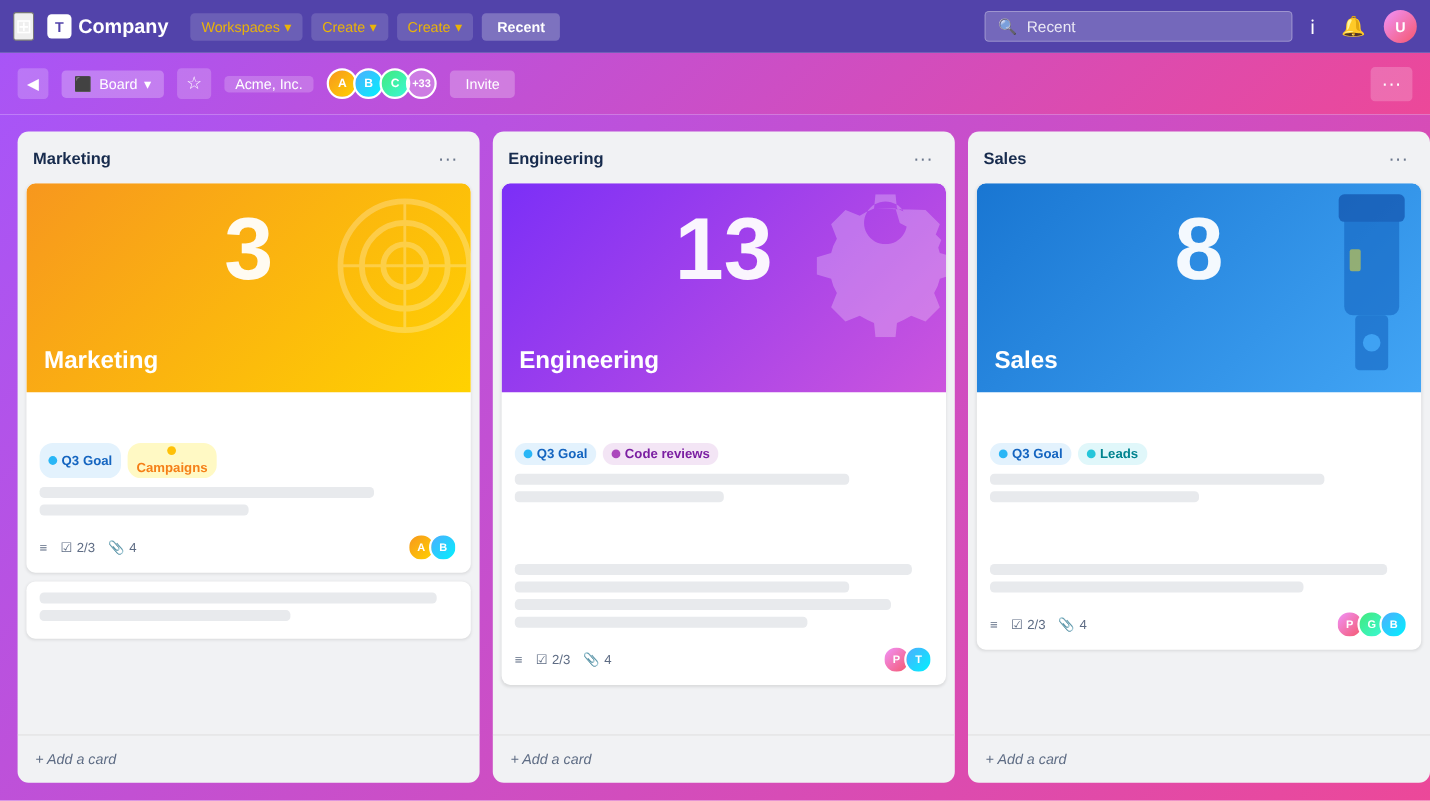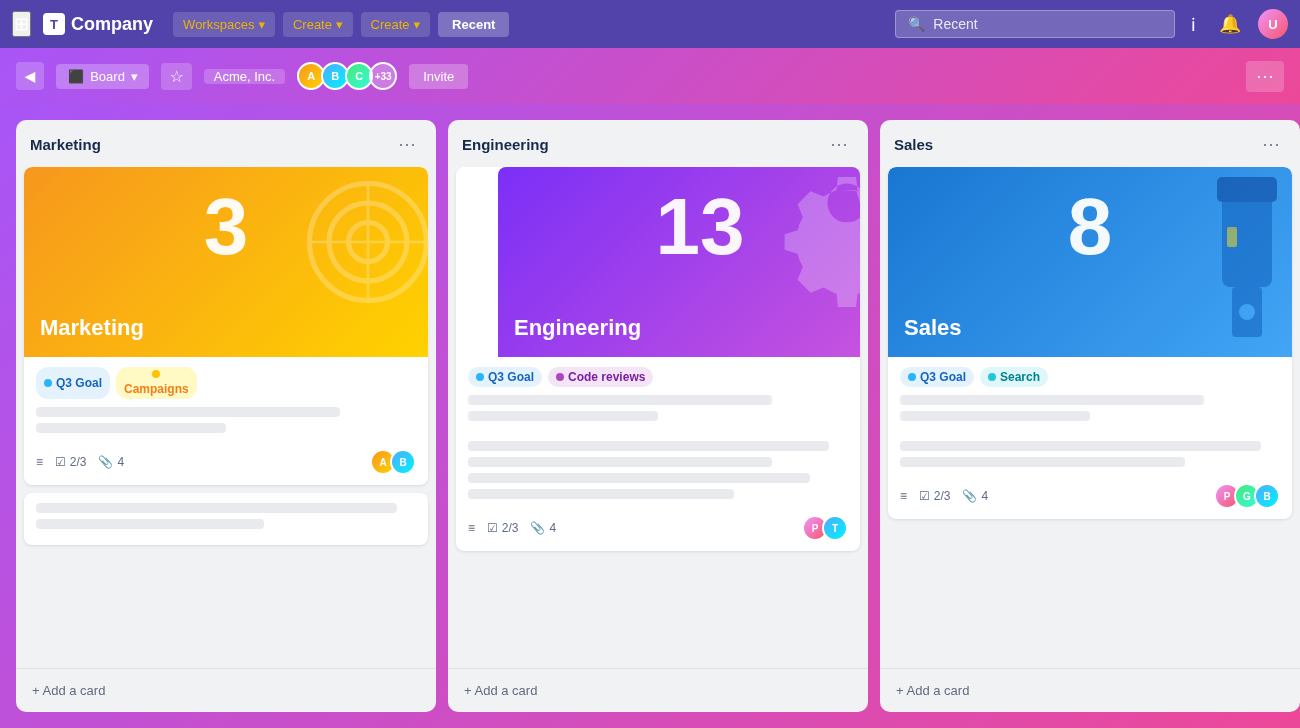--- a/index.html
+++ b/index.html
@@ -147,21 +147,21 @@
       flex: 1; overflow-y: auto; padding: 0 8px;
       scrollbar-width: thin;
     }
     .column-footer {
       padding: 8px 12px;
       border-top: 1px solid #e0e0e0;
     }
     .add-card-btn {
       background: none; border: none; color: #5E6C84;
       font-size: 13px; cursor: pointer; padding: 6px 4px;
-      display: flex; align-items: center; gap: 6px; width: 100%;
+      display: flex; align-items: center; gap: 6px; width: 100%; font-style: italic;
     }
 
     
     .card {
       background: #fff;
       border-radius: 8px;
       margin-bottom: 8px;
       box-shadow: 0 1px 3px rgba(0,0,0,0.1);
       overflow: hidden;
       cursor: pointer;
@@ -192,21 +192,21 @@
     .cover-big-number {
       position: absolute; top: 20px; left: 50%;
       transform: translateX(-50%);
       font-size: 80px; font-weight: 900; color: rgba(255,255,255,0.95);
       line-height: 1;
     }
     .cover-label {
       font-size: 22px; font-weight: 800; color: #fff;
       position: relative; z-index: 2;
     }
-    .card-body { padding: 10px 12px 4px; }
+    .card-body { padding: 10px 12px 4px; margin-top: 36px; }
     .tag-row { display: flex; gap: 6px; flex-wrap: wrap; margin-bottom: 8px; }
     .tag {
       display: flex; align-items: center; gap: 4px;
       padding: 3px 8px; border-radius: 12px;
       font-size: 12px; font-weight: 600;
     }
     .tag-blue { background: #E3F2FD; color: #1565C0; }
     .tag-yellow { background: #FFF9C4; color: #F57F17; flex-direction: column; }
     .tag-purple { background: #F3E5F5; color: #7B1FA2; }
     .tag-dot { width: 8px; height: 8px; border-radius: 50%; }
@@ -371,21 +371,21 @@
   </div>
 
   <div class="column">
     <div class="column-header">
       <span class="column-title">Engineering</span>
       <button class="column-menu-btn">···</button>
     </div>
     <div class="column-body">
 
       <div class="card">
-        <div class="card-cover cover-engineering" style="height:190px;margin-left:42px;">
+        <div class="card-cover cover-engineering" style="height:190px;">
           <div class="gear-overlay">
             <svg viewBox="0 0 100 100" fill="white" xmlns="http://www.w3.org/2000/svg">
               <path d="M50,35 a15,15 0 1,0 0.001,0 Z"></path>
               <path d="M43,10 L57,10 L60,20 Q65,22 69,26 L79,22 L89,32 L85,42 Q88,47 88,53 L98,56 L98,44 L88,41 Q87,36 84,31 L88,21 L78,11 L68,15 Q63,12 58,10 L57,0 L43,0 L42,10 Q37,12 32,15 L22,11 L12,21 L16,31 Q13,36 12,41 L2,44 L2,56 L12,59 Q13,64 16,69 L12,79 L22,89 L32,85 Q37,88 42,90 L43,100 L57,100 L58,90 Q63,88 68,85 L78,89 L88,79 L84,69 Q87,64 88,59 L98,56 L98,44 L88,41 Q87,36 84,31 L88,21 L78,11 Z M50,35 m0,0 a15,15 0 1,1 0.001,0"></path>
             </svg>
           </div>
           <div class="cover-big-number">13</div>
           <span class="cover-label">Engineering</span>
         </div>
         <div class="card-body">
@@ -453,21 +453,21 @@
           <span class="cover-label">Sales</span>
         </div>
         <div class="card-body">
           <div class="tag-row">
             <span class="tag tag-blue">
               <span class="tag-dot tag-dot-blue"></span>
               <span>Q3 Goal</span>
             </span>
             <span class="tag" style="background:#E0F7FA;color:#00838F;">
               <span class="tag-dot tag-dot-teal"></span>
-              <span>Search</span>
+              <span>Leads</span>
             </span>
           </div>
           <div class="skeleton" style="width:80%;"></div>
           <div class="skeleton" style="width:50%;"></div>
         </div>
         <div class="card-body">
           <div class="skeleton" style="width:95%;"></div>
           <div class="skeleton" style="width:75%;"></div>
         </div>
         <div class="card-footer">

